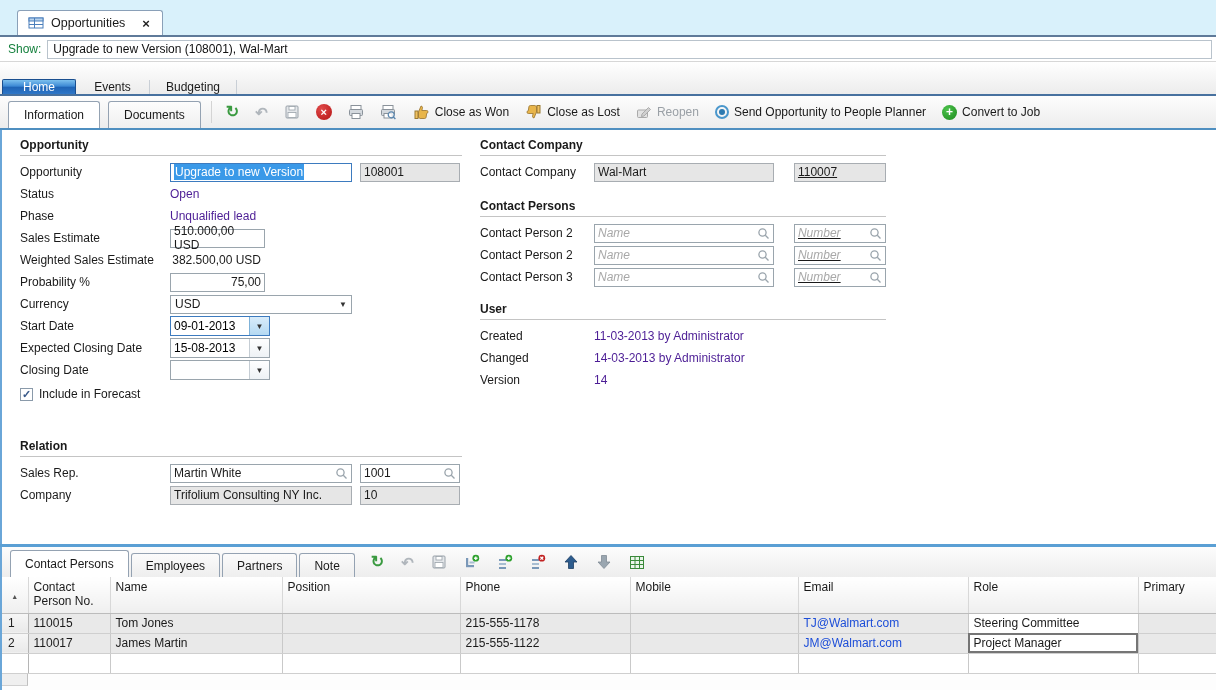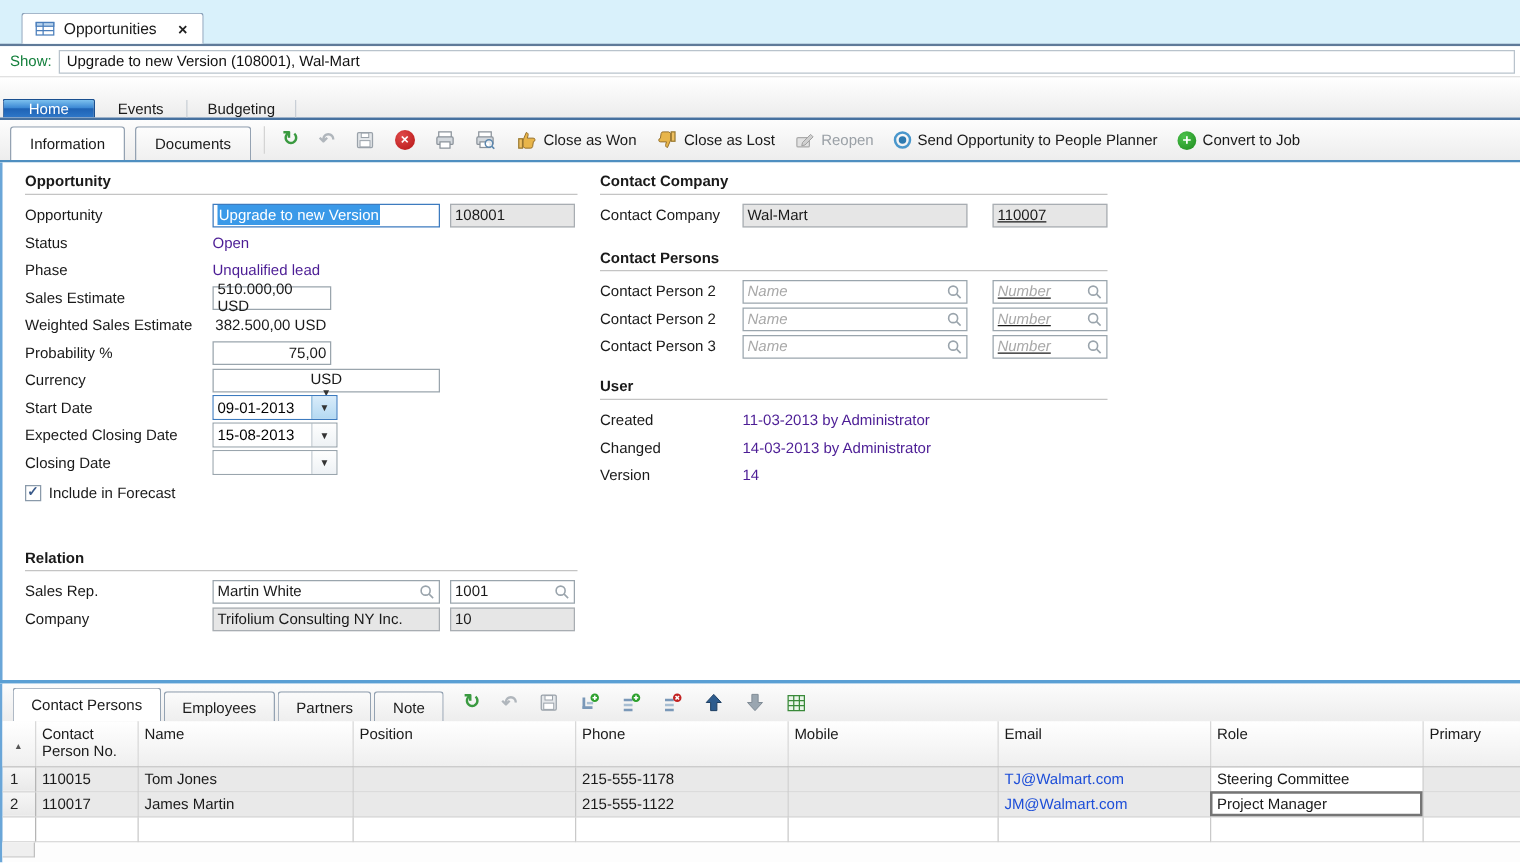--- a/index.html
+++ b/index.html
@@ -56,21 +56,21 @@
   .inp { height:19px; border:1px solid #9aa5ad; background:#fff; display:flex; align-items:center; padding:0 3px; }
   .inp input { border:none; outline:none; width:100%; height:100%; font-family:inherit; font-size:12px; background:transparent; padding:0; }
   .inp input::placeholder { font-style:italic; color:#a8a8a8; }
   .ro { background:#e6e6e6; border-color:#a8adb2; }
   .w-main { width:182px; } .w-id { width:100px; margin-left:8px; }
   .w-num { width:95px; justify-content:flex-end; }
   .numtxt { width:95px; text-align:right; padding-right:4px; }
   .rw-main { width:188px; } .rw-id { width:96px; margin-left:20px;text-decoration:underline; }
   .sel { background:#3a99e8; color:#fff; padding:1px 1px; }
   .focus-b { border-color:#3d7bbf; }
-  .combo { width:182px; height:19px; border:1px solid #9aa5ad; display:flex; align-items:center; justify-content:space-between; padding:0 4px; background:#fff; cursor:pointer;flex-direction:column; }
+  .combo { width:182px; height:19px; border:1px solid #9aa5ad; display:flex; align-items:center; justify-content:space-between; padding:0 4px; background:#fff; cursor:pointer; }
   .dd-glyph { font-size:8px; color:#333; }
   .datew { display:flex; height:20px; border:1px solid #9aa5ad; width:100px; background:#fff; }
   .datew.focus-b { border-color:#3d7bbf; }
   .datew input { border:none; outline:none; width:78px; font-family:inherit; font-size:12px; padding:0 3px; }
   .datebtn { width:20px; display:flex; align-items:center; justify-content:center; border-left:1px solid #c5cdd4; background:linear-gradient(#fefefe,#eef2f5); cursor:pointer; }
   .datebtn.hl { background:linear-gradient(#d9ecfa,#b4d9f2); border-left:1px solid #7fb2d8; }
   .chk { width:13px; height:13px; border:1px solid #8a9aaa; background:#fff; display:flex; align-items:center; justify-content:center; margin-right:6px; }
   .chk span { color:#3a5a8a; font-size:11px; font-weight:bold; line-height:1; }
   .spacer16 { height:16px; } .spacer14 { height:14px; } .spacer34 { height:34px; }
 

